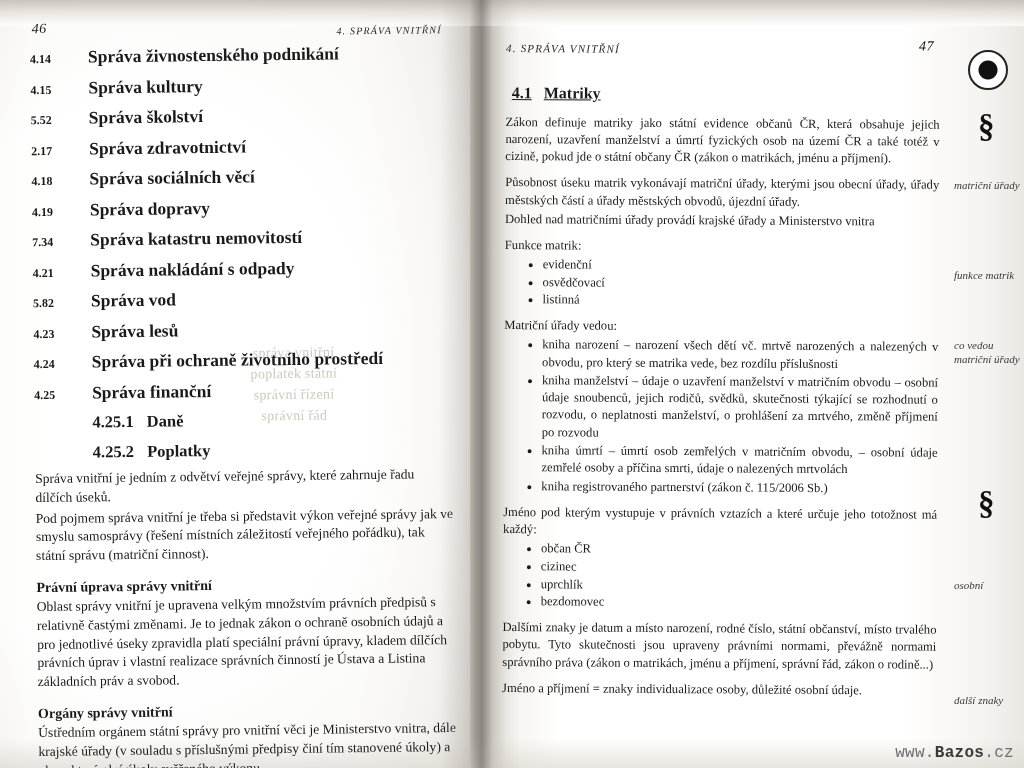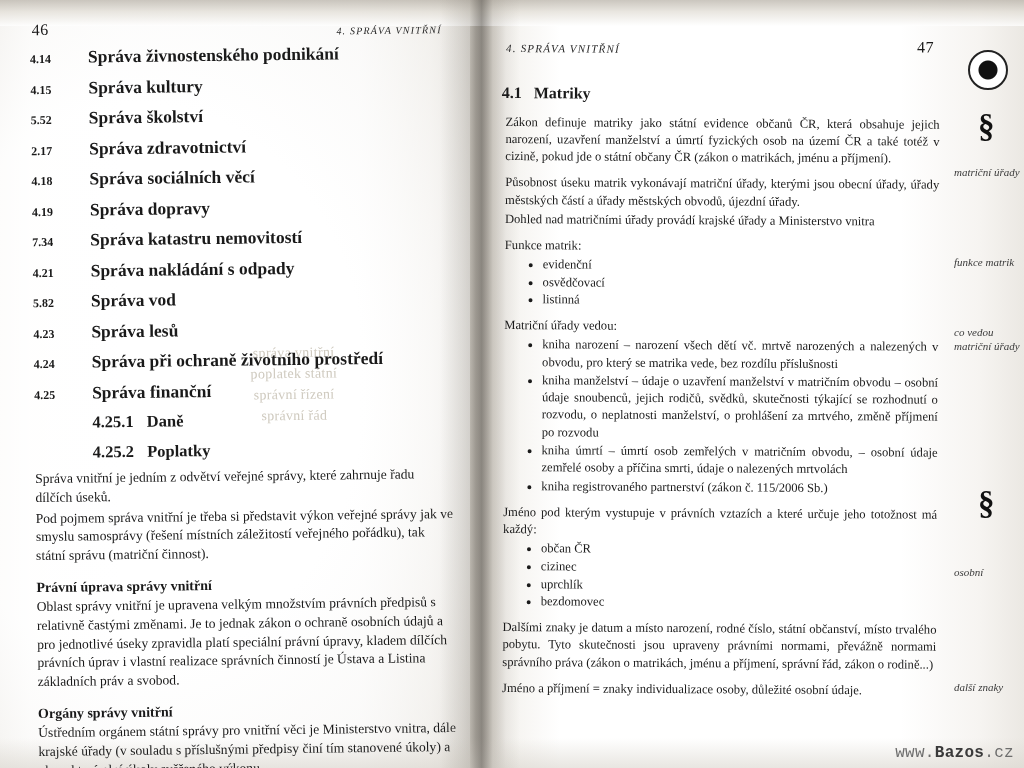--- a/index.html
+++ b/index.html
@@ -57,22 +57,23 @@
     background: radial-gradient(ellipse 560px 700px at 30% 50%, rgba(255,255,255,0.9) 40%, rgba(220,216,209,0.35) 100%);
     pointer-events: none;
   }
 
   
   .col {
     position: absolute;
     box-sizing: border-box;
   }
   .folio {
-    font-size: 16px;
+    font-size: 14px;
     letter-spacing: .5px;
+    font-style: italic;
   }
   .runhead {
     font-size: 11px;
     letter-spacing: 1.2px;
     font-variant: small-caps;
     font-style: italic;
     color: #2a2a2a;
   }
 
   
@@ -129,23 +130,24 @@
   
   #right-page {
     left: 500px; top: 6px; width: 440px; height: 756px;
     transform: rotate(0.35deg);
     transform-origin: 0 50%;
   }
   #right-page .runhead-r { position: absolute; left: 4px; top: 36px; }
   #right-page .folio { position: absolute; right: 8px; top: 30px; }
   .sec-head {
     position: absolute;
-    left: 0; top: 78px;
+    left: 10px; top: 78px;
     font-size: 16px;
     font-weight: bold;
+    text-decoration: underline;
   }
   .sec-head .snum { margin-right: 12px; }
   .rbody {
     position: absolute;
     left: 4px;
     top: 108px;
     width: 434px;
     font-size: 12.6px;
     line-height: 1.36;
     text-align: justify;
@@ -156,21 +158,21 @@
     margin: 2px 0 9px 0;
     padding-left: 38px;
     list-style: disc;
   }
   .rbody ul li { margin-bottom: 1.5px; }
   .rbody ul.plain li { margin-bottom: 0.5px; }
 
   
   #margin-col {
     position: absolute;
-    left: 952px; top: 0; width: 72px; height: 612px;
+    left: 952px; top: 13px; width: 72px; height: 612px;
     font-size: 11px;
     font-style: italic;
     line-height: 1.3;
     color: #3a3a3a;
   }
   .mnote { position: absolute; left: 2px; width: 66px; }
   .bullet-dot {
     position: absolute;
     left: 968px; top: 50px;
     width: 36px; height: 36px;

